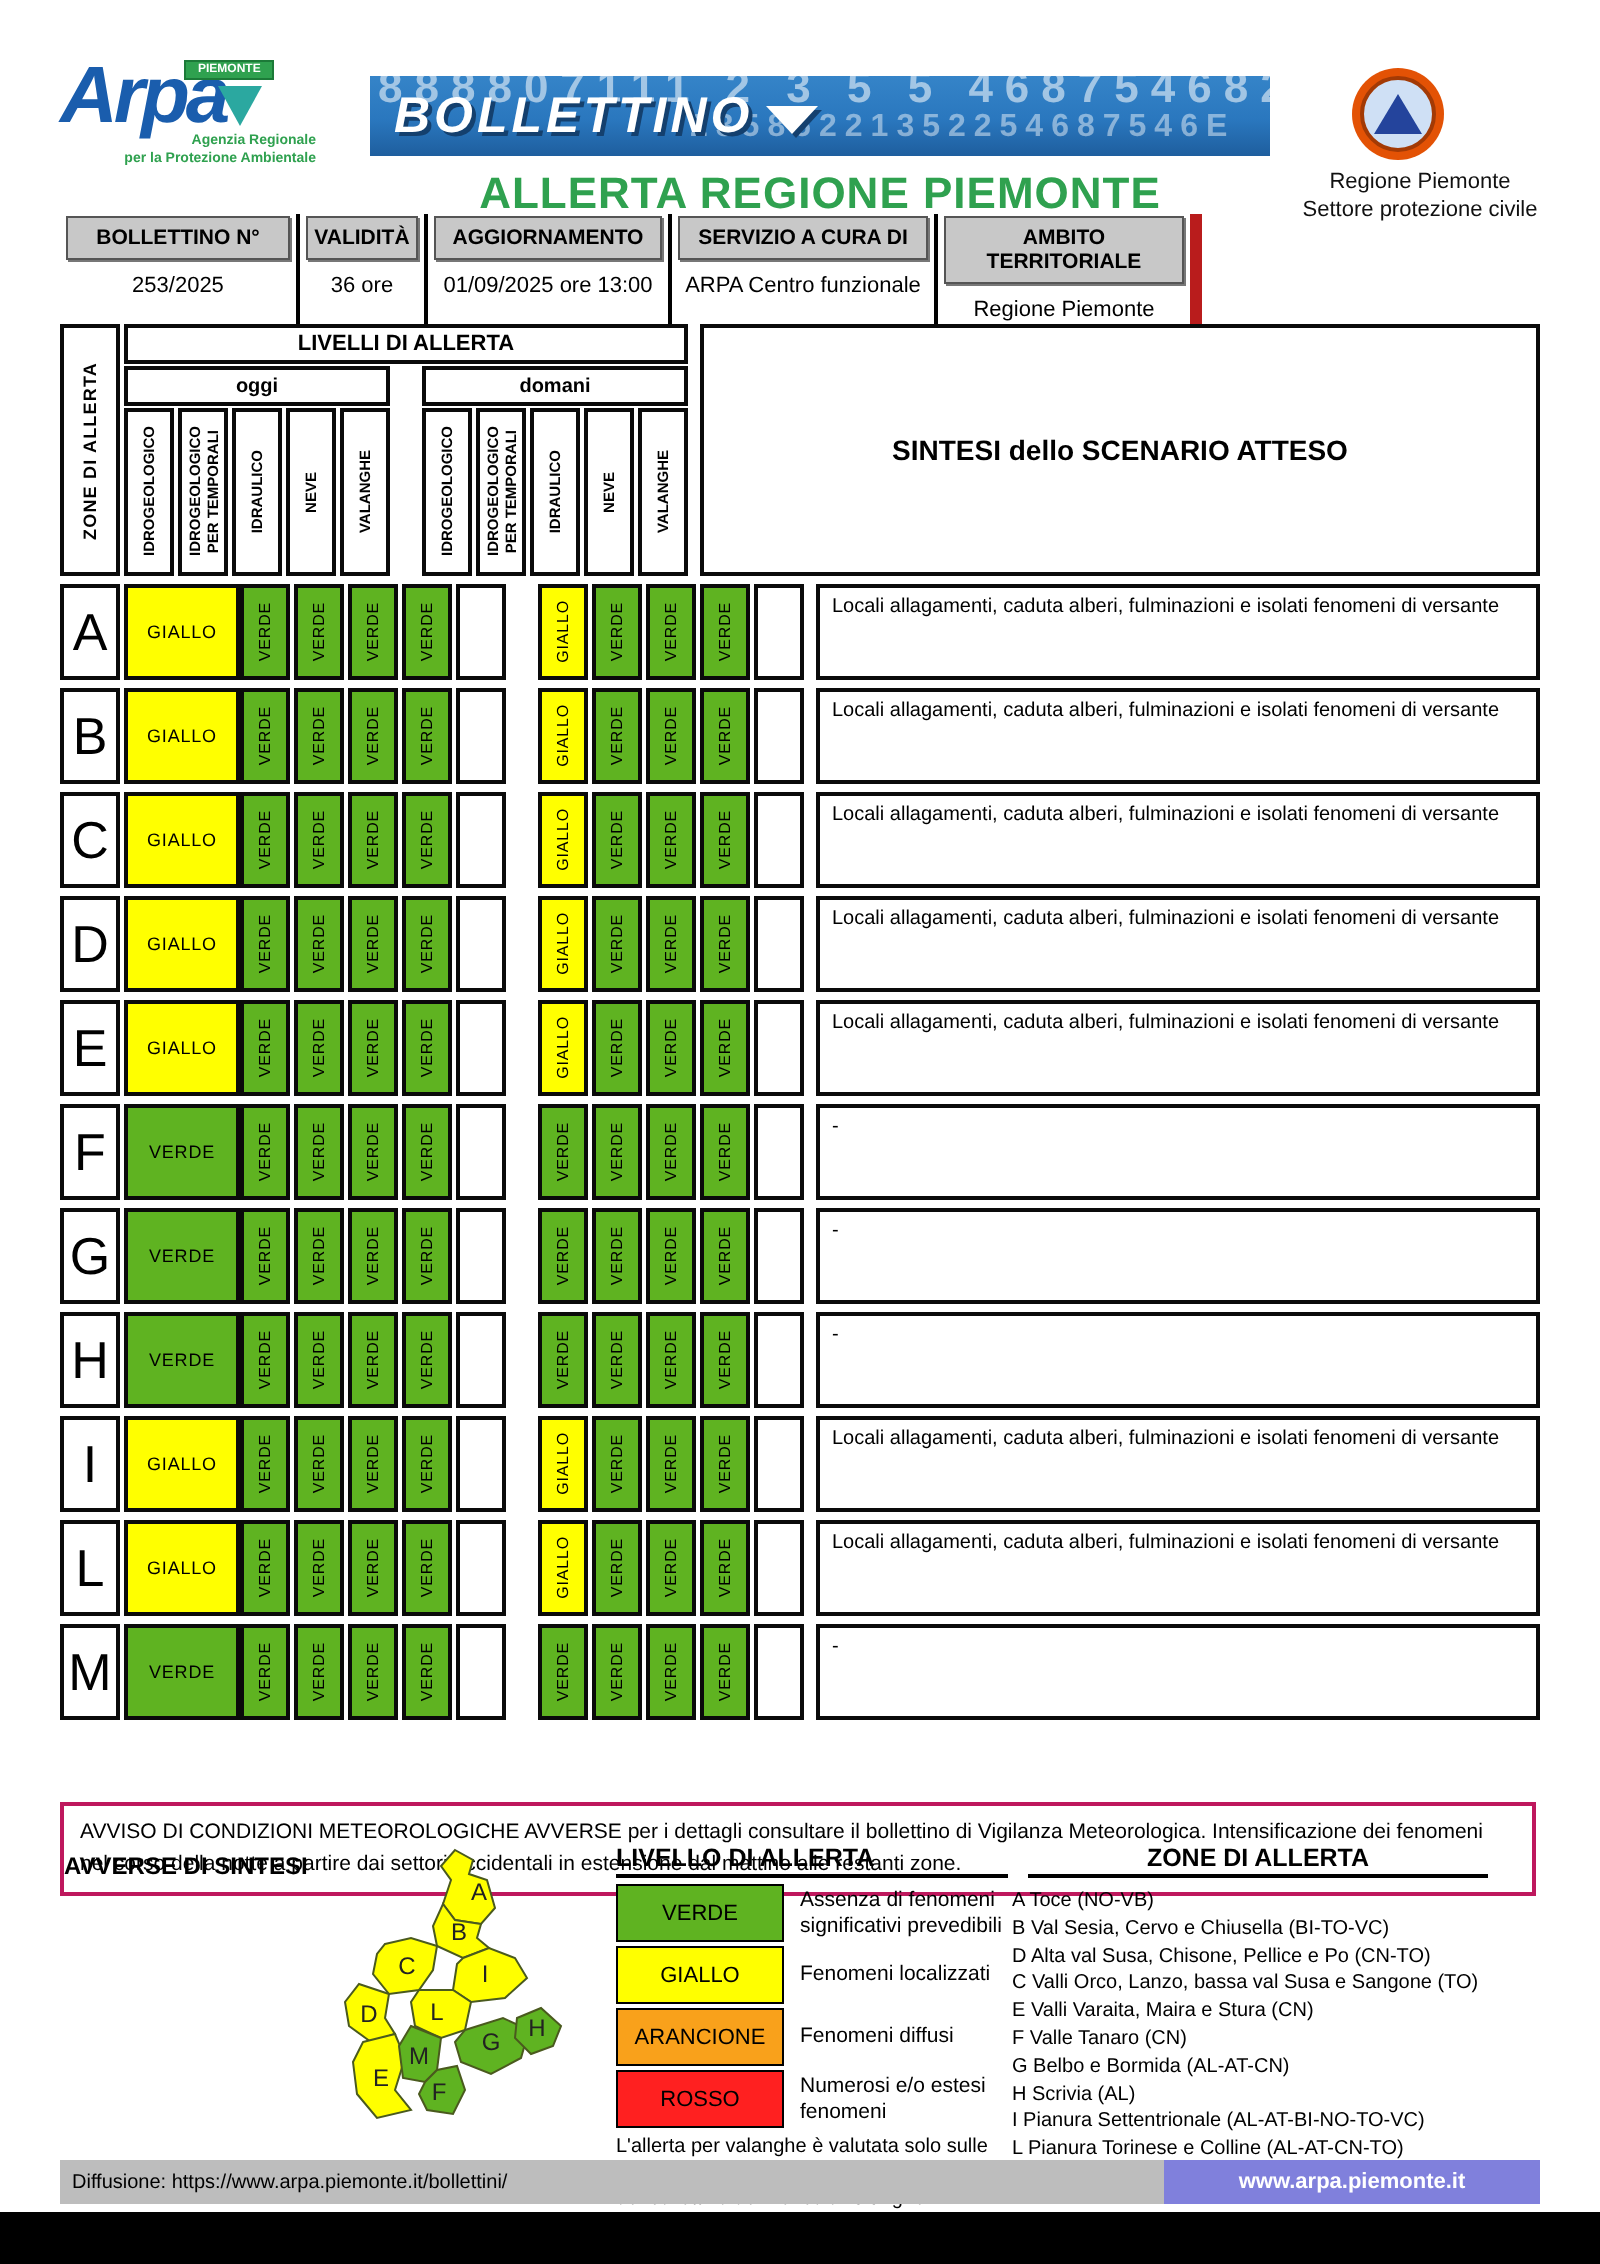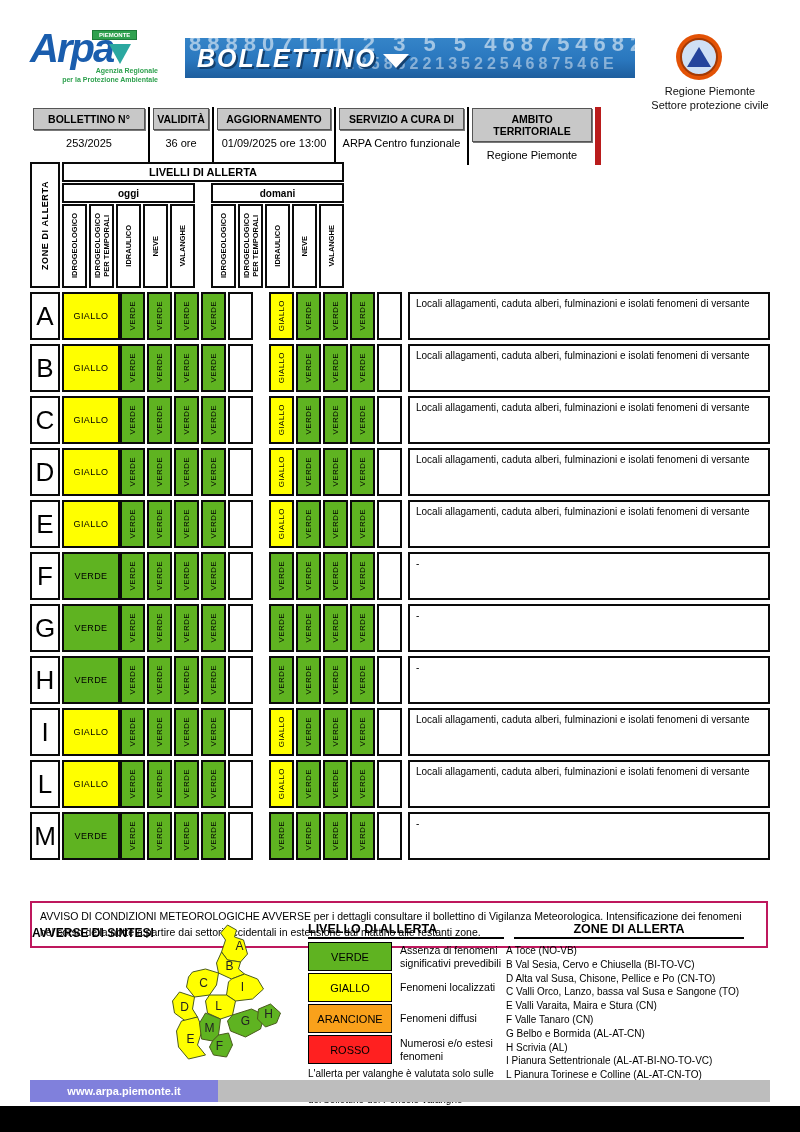--- a/index.html
+++ b/index.html
@@ -97,20 +97,21 @@
     <div class="arpa-flag">PIEMONTE</div>
     <div class="arpa-word"><span>Arpa</span><span class="arpa-tri"></span></div>
     <div class="arpa-sub"><span>Agenzia Regionale</span><br><span>per la Protezione Ambientale</span></div>
   </div>
 
   <div class="banner">
     <div class="banner-num1">888807111 2 3 5 5  468754682</div>
     <div class="banner-num2">23586221352254687546E</div>
     <div class="banner-title"><span>BOLLETTINO</span><span class="banner-caret"></span></div>
   </div>
+  <div class="page-title">ALLERTA REGIONE PIEMONTE</div>
 
   <div class="pc-logo">
     <div class="pc-inner">
         <div class="pc-tri"></div>
       </div>
   </div>
   <div class="org-right">
     <span>Regione Piemonte</span><br><span>Settore protezione civile</span>
   </div>
 
@@ -182,20 +183,21 @@
               </div>
               <div class="cellbox th-label">
                 <span class="vtext">NEVE</span>
               </div>
               <div class="cellbox th-label">
                 <span class="vtext">VALANGHE</span>
               </div>
             </div>
         </div>
       </div>
+      <div class="cellbox th-sintesi">SINTESI dello SCENARIO ATTESO</div>
     </div>
     <div>
         <div class="zrow">
           <div class="cellbox z-letter">A</div>
           <div class="cellbox z-max" style="background: rgb(255, 255, 0);">GIALLO</div>
           <div class="z-group">
             <div class="cellbox z-cell" style="background: rgb(95, 179, 33);">
               <span class="vtext">VERDE</span>
             </div>
             <div class="cellbox z-cell" style="background: rgb(95, 179, 33);">
@@ -666,17 +668,18 @@
         <div class="zonelist-item">G Belbo e Bormida (AL-AT-CN)</div>
         <div class="zonelist-item">H Scrivia (AL)</div>
         <div class="zonelist-item">I Pianura Settentrionale (AL-AT-BI-NO-TO-VC)</div>
         <div class="zonelist-item">L Pianura Torinese e Colline (AL-AT-CN-TO)</div>
         <div class="zonelist-item">M Pianura Cuneese (CN-TO)</div>
       </div>
   </div>
 
   <div class="disclaimer">Per una corretta interpretazione ed approfondimenti consultare sempre il disciplinare</div>
   <div class="diff-bar">
+    <div class="diff-text">Diffusione: https://www.arpa.piemonte.it/bollettini/</div>
     <div class="site-box">www.arpa.piemonte.it</div>
   </div>
   <div class="blackbar"></div>
 
 </div>
 
 </body></html>

